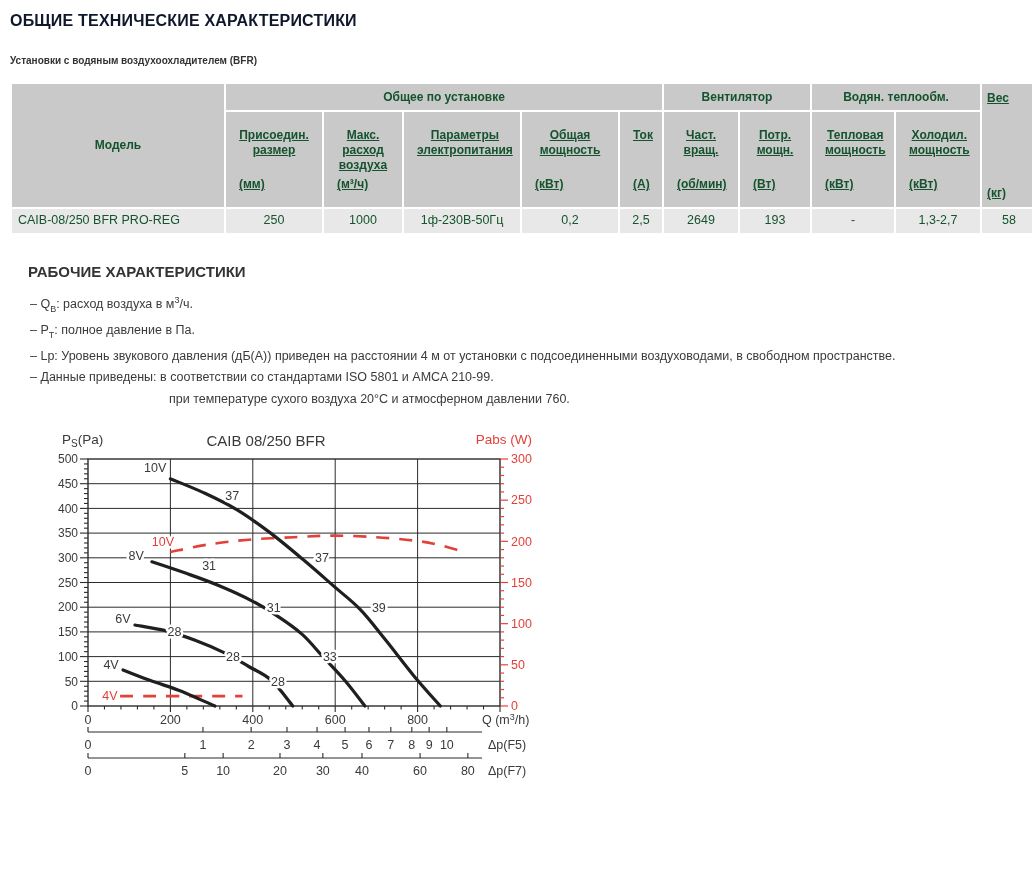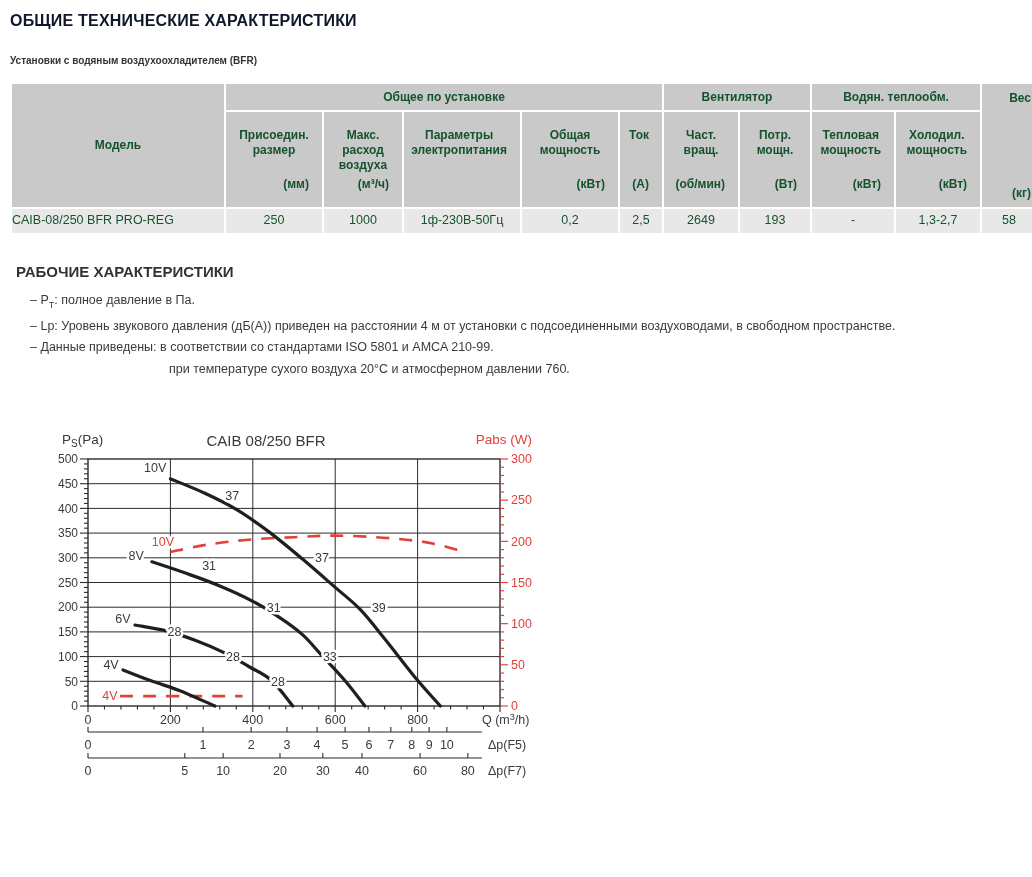--- a/index.html
+++ b/index.html
@@ -13,29 +13,29 @@
   table.spec{
     position:absolute;left:10px;top:82px;width:1004px;
     border-collapse:separate;border-spacing:2px;table-layout:fixed;
   }
   table.spec td{
     background:#c9c9c9;font-size:12px;font-weight:bold;text-align:center;
     vertical-align:middle;padding:2px 3px;color:#14532d;line-height:1.25;
   }
   tr.group-row td{height:22px;}
   tr.subhead-row td{height:73px;padding:11px;vertical-align:top;}
-  .subcell{display:flex;flex-direction:column;justify-content:space-between;align-items:flex-end;
-    height:100%;box-sizing:border-box;padding:5px 2px 4px;}
+  .subcell{display:flex;flex-direction:column;justify-content:space-between;align-items:flex-start;
+    height:100%;box-sizing:border-box;padding:5px 2px 4px;text-decoration:underline;}
   .colname{white-space:normal;}
   .colunit{white-space:nowrap;}
   td.model-h{font-size:12.5px;}
   td.weight-h{padding:0;vertical-align:top;}
   tbody.vals td{background:#e8e8e8;font-weight:normal;font-size:12.5px;height:20px;}
-  tbody.vals td.model-val{text-align:left;padding-left:0;}
-  .perf-h{position:absolute;left:16px;top:263px;font-size:15px;font-weight:bold;color:#333;}
+  tbody.vals td.model-val{text-align:left;padding-left:6px;}
+  .perf-h{position:absolute;left:28px;top:263px;font-size:15px;font-weight:bold;color:#333;}
   #notes{position:absolute;left:30px;top:290px;font-size:12.5px;line-height:21.4px;white-space:nowrap;}
   #notes .note.indent{padding-left:139px;}
   #notes sub{font-size:9px;}
   #notes sup{font-size:9px;}
   #chart{position:absolute;left:0;top:418px;}
   #chart text{font-family:"Liberation Sans", sans-serif;}
 </style>
 </head>
 <body>
 
@@ -138,20 +138,21 @@
         <td>193</td>
         <td>-</td>
         <td>1,3-2,7</td>
         <td>58</td>
       </tr>
   </tbody>
 </table>
 
 <div class="perf-h">РАБОЧИЕ ХАРАКТЕРИСТИКИ</div>
 <div id="notes">
+    <div class="note"><span>– Q</span><sub>В</sub><span>: расход воздуха в м</span><sup>3</sup><span>/ч.</span></div>
     <div class="note"><span>– P</span><sub>Т</sub><span>: полное давление в Па.</span></div>
     <div class="note"><span>– Lp: Уровень звукового давления (дБ(А)) приведен на расстоянии 4 м от установки с подсоединенными воздуховодами, в свободном пространстве.</span></div>
     <div class="note"><span>– Данные приведены:  в соответствии со стандартами ISO 5801 и AMCA 210-99.</span></div>
     <div class="note indent"><span>при температуре сухого воздуха 20°C и атмосферном давлении 760.</span></div>
   </div>
 
 <svg id="chart" width="1032" height="459" viewBox="0 418 1032 459">
     <line x1="170.4" y1="459" x2="170.4" y2="706" stroke="#2b2b2b" stroke-width="1"></line>
     <line x1="252.8" y1="459" x2="252.8" y2="706" stroke="#2b2b2b" stroke-width="1"></line>
     <line x1="335.2" y1="459" x2="335.2" y2="706" stroke="#2b2b2b" stroke-width="1"></line>

